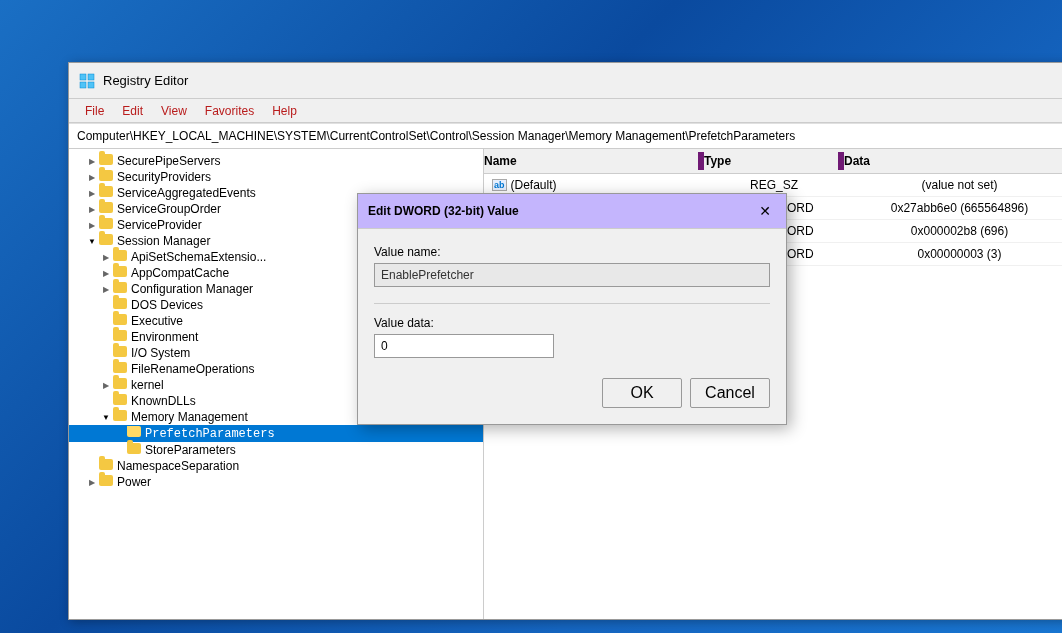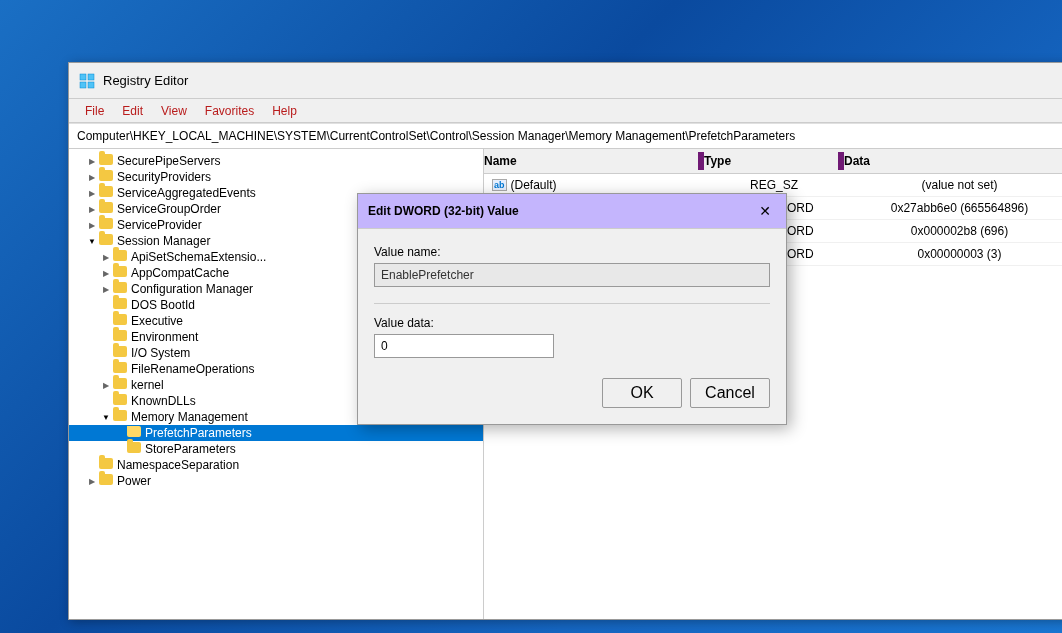--- a/index.html
+++ b/index.html
@@ -97,20 +97,21 @@
       padding: 1px 4px;
       font-size: 12px;
       color: #000;
       cursor: pointer;
       white-space: nowrap;
     }
 
     .tree-item.selected {
       background: #0078d4;
       color: #fff;
+      font-family: Liberation Mono, monospace;
     }
 
     .tree-item .chevron {
       width: 14px;
       text-align: center;
       font-size: 8px;
       color: #666;
       flex-shrink: 0;
     }
 
@@ -445,21 +446,21 @@
 
       <div class="tree-item indent-2">
         <span class="chevron">▶</span>
         <span style="margin-right:4px;"><span class="folder-yellow"></span></span>
         <span>Configuration Manager</span>
       </div>
 
       <div class="tree-item indent-2">
         <span class="chevron" style="visibility:hidden;">▶</span>
         <span style="margin-right:4px;"><span class="folder-yellow"></span></span>
-        <span>DOS BootId</span>
+        <span>DOS Devices</span>
       </div>
 
       <div class="tree-item indent-2">
         <span class="chevron" style="visibility:hidden;">▶</span>
         <span style="margin-right:4px;"><span class="folder-yellow"></span></span>
         <span>Executive</span>
       </div>
 
       <div class="tree-item indent-2">
         <span class="chevron" style="visibility:hidden;">▶</span>

